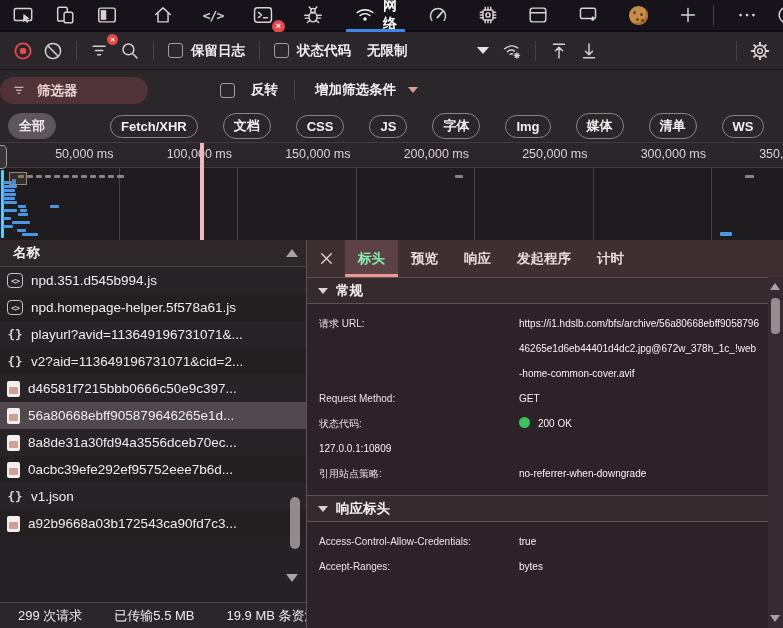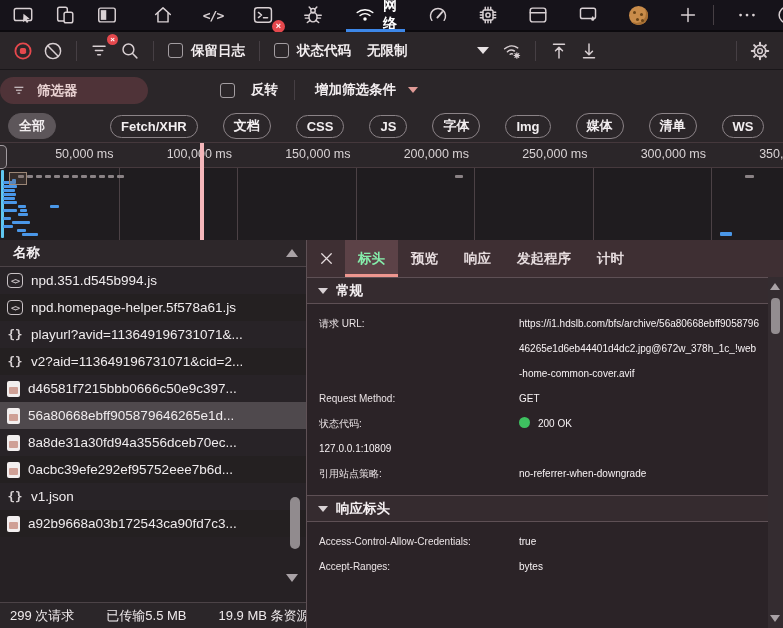--- a/index.html
+++ b/index.html
@@ -91,21 +91,21 @@
   
   .sb-up,.sb-down{position:absolute;width:0;height:0;border-left:6px solid transparent;border-right:6px solid transparent;}
   .sb-up{border-bottom:8px solid #a9a2a6;}
   .sb-down{border-top:8px solid #a9a2a6;}
   .list-sb-up{right:8px;top:9px;}
   .list-sb-thumb{position:absolute;right:6px;top:257px;width:10px;height:52px;border-radius:5px;background:#918b8e;}
   .list-sb-down{right:8px;top:334px;}
 
   
   .statusbar{position:absolute;left:0;bottom:0;width:306px;height:26px;background:#2b2629;border-top:1px solid #4c4347;
-             display:flex;align-items:center;gap:16px;padding-left:10px;box-sizing:border-box;font-size:13px;color:#efeaec;white-space:nowrap;}
+             display:flex;align-items:center;gap:16px;padding-left:18px;box-sizing:border-box;font-size:13px;color:#efeaec;white-space:nowrap;}
   .status-sep{width:1px;height:14px;background:#5a5256;}
 
   
   .detail{position:absolute;left:306px;top:240px;right:0;bottom:0;background:#2b2327;border-left:1px solid #5f5156;
           box-sizing:border-box;overflow:hidden;z-index:5;}
   .dtabs{height:37px;background:#3e2f33;display:flex;align-items:center;box-sizing:border-box;}
   .dclose{width:38px;height:37px;display:flex;align-items:center;justify-content:center;color:#e6dcde;}
   .dtab{height:37px;display:flex;align-items:center;padding:0 13px;font-size:13.5px;color:#e6dcde;position:relative;font-weight:bold;}
   .dtab.active{background:#5c4247;color:#86efac;}
   .dtab.active::after{content:"";position:absolute;left:0;right:0;bottom:0;height:3px;background:#ee968f;}

